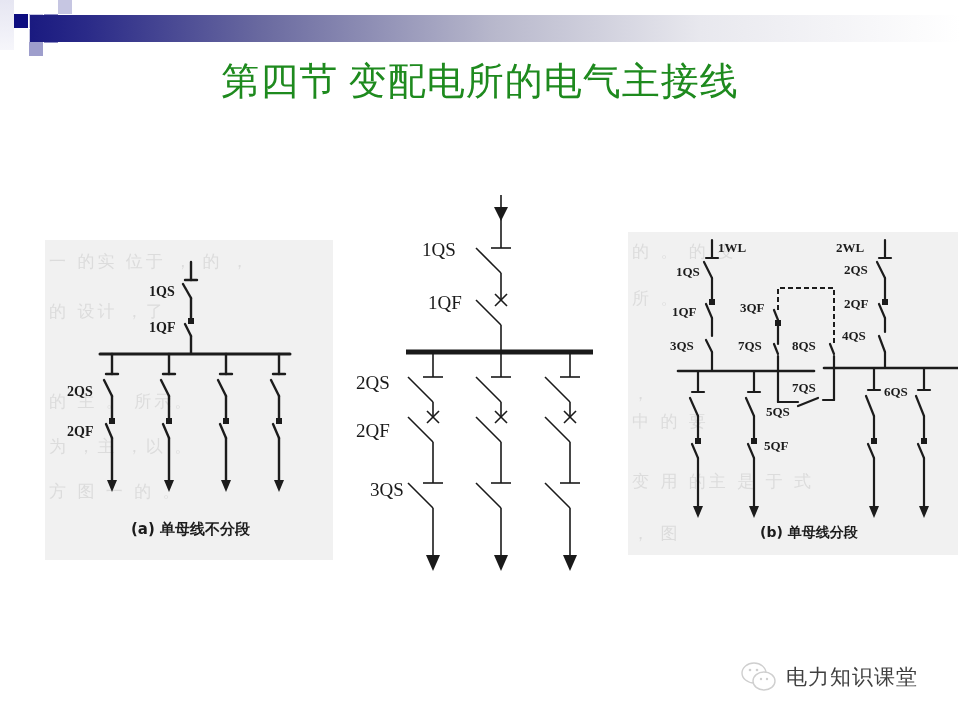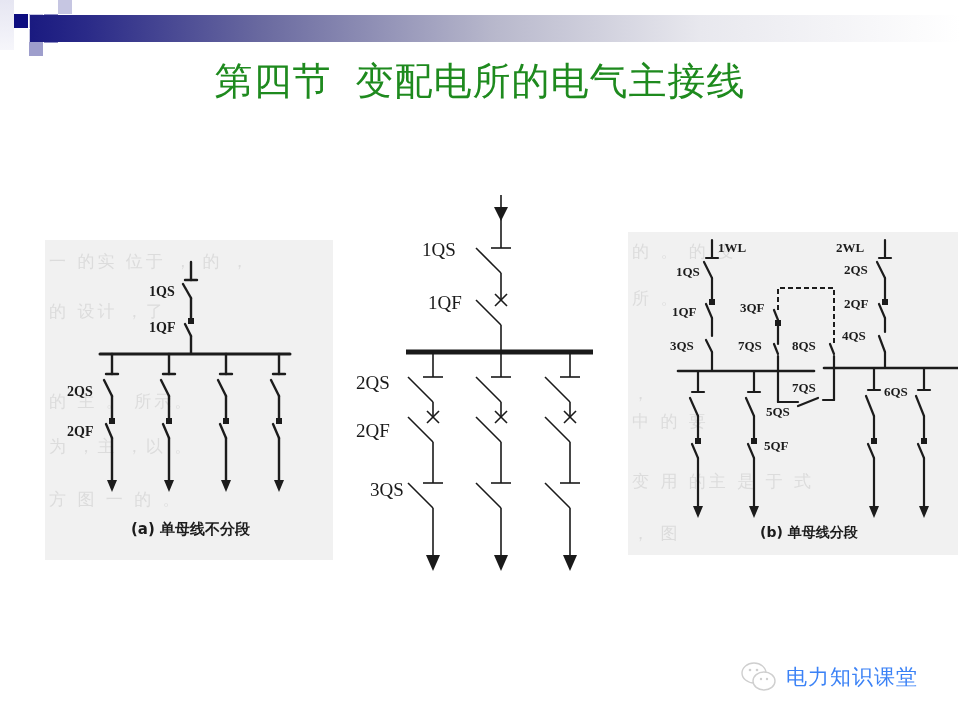--- a/index.html
+++ b/index.html
@@ -9,36 +9,36 @@
     font-family: "DejaVu Sans", "Liberation Sans", sans-serif;
   }
   .mosaic { position: absolute; left: 0; top: 0; width: 70px; height: 60px; }
   .mosaic div { position: absolute; width: 14px; height: 14px; }
   .band {
     position: absolute; left: 30px; top: 15px; width: 930px; height: 27px;
     background: linear-gradient(to right, #1a1a80 0%, #2a2a88 6%, #6a6aa0 25%, #b8b8cc 50%, #e8e8ee 72%, #ffffff 100%);
   }
   .title {
     position: absolute; left: 0; top: 56px; width: 960px; text-align: center;
-    font-family: Liberation Mono, monospace;
+    font-family: Liberation Serif, serif;
     font-size: 38px; color: #1e8a1e; letter-spacing: 1px;
   }
   .panel { position: absolute; }
   .panel-a { left: 45px; top: 240px; width: 288px; height: 320px; background: #f1f1f1; }
   .panel-b { left: 628px; top: 232px; width: 330px; height: 323px; background: #f1f1f1; }
   .ghost-text {
     position: absolute; color: #dcdcdc; font-size: 17px; white-space: nowrap;
     font-family: "DejaVu Serif", serif; letter-spacing: 3px;
   }
   svg text { font-family: "Liberation Serif", "DejaVu Serif", serif; }
   .watermark {
     position: absolute; left: 740px; top: 660px; height: 34px;
     display: flex; align-items: center; gap: 8px;
   }
-  .watermark-label { font-size: 21px; color: #3b82f6; letter-spacing: 1px; }
+  .watermark-label { font-size: 21px; color: #404040; letter-spacing: 1px; }
 </style>
 </head>
 <body>
 
 <div class="mosaic">
   <div style="left:0;top:0;width:14px;height:50px;background:linear-gradient(to bottom,#e6e6f2,#f6f6fb);"></div>
   <div style="left:14px;top:14px;background:#0d0d80;"></div>
   <div style="left:29px;top:14px;background:#c6c6e2;"></div>
   <div style="left:44px;top:14px;background:#8e8ec4;"></div>
   <div style="left:29px;top:29px;background:#c6c6e2;"></div>
@@ -48,21 +48,21 @@
 </div>
 <div class="band"></div>
 
 <div class="title">第四节 变配电所的电气主接线</div>
 
 <div class="panel panel-a">
   <div class="ghost-text" style="left:4px;top:10px;">一 的实 位于 ，    的 ，</div>
   <div class="ghost-text" style="left:4px;top:60px;">    的          设计 ，了</div>
   <div class="ghost-text" style="left:4px;top:195px;">  为    ，主 ，以 。</div>
   <div class="ghost-text" style="left:4px;top:150px;">  的 主  。   所示。</div>
-  <div class="ghost-text" style="left:4px;top:240px;margin-top:8px;">  方   图 一 的 。</div>
+  <div class="ghost-text" style="left:4px;top:240px;">  方   图 一 的 。</div>
   <svg width="288" height="320" viewBox="0 0 288 320" style="position:absolute;left:0;top:0;">
     <g stroke="#1c1c1c" stroke-width="2.4" fill="none" stroke-linecap="round">
 
       <line x1="146" y1="22" x2="146" y2="40"></line>
       <line x1="140" y1="40" x2="152" y2="40"></line>
       <line x1="138" y1="44" x2="146" y2="58"></line>
       <line x1="146" y1="58" x2="146" y2="80"></line>
       <line x1="140" y1="84" x2="146" y2="96"></line>
       <line x1="146" y1="96" x2="146" y2="113"></line>
 

